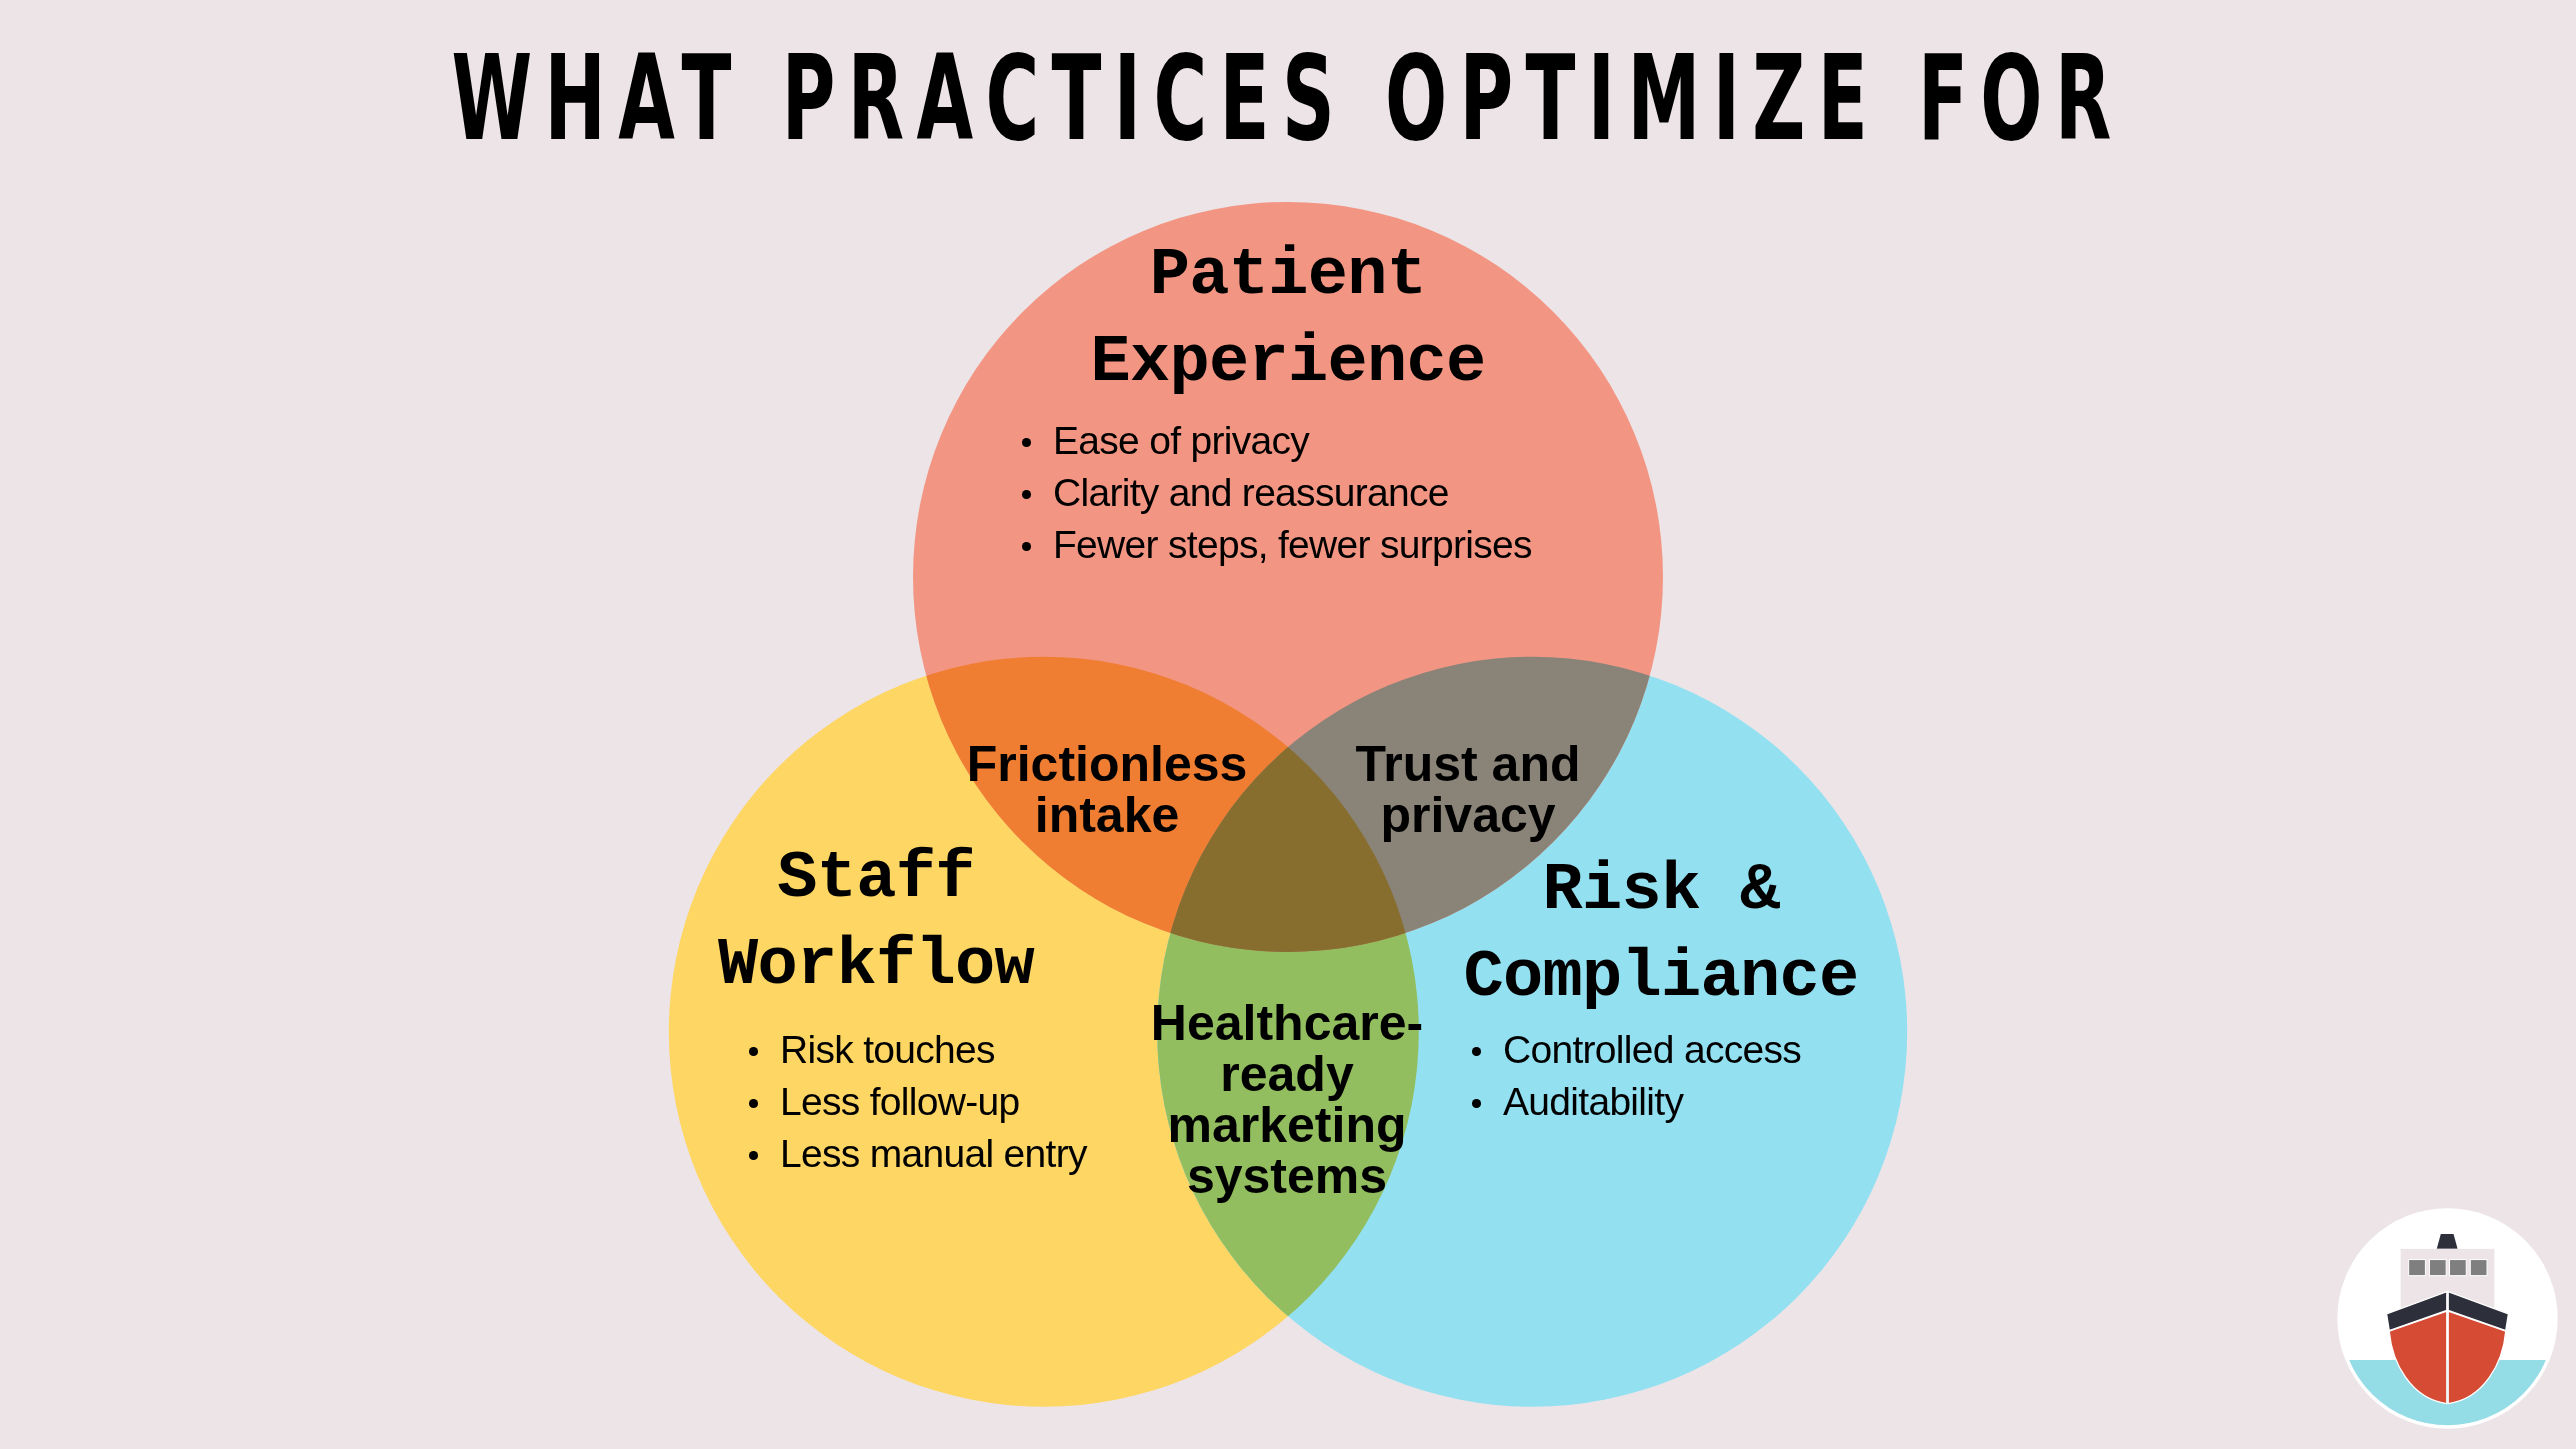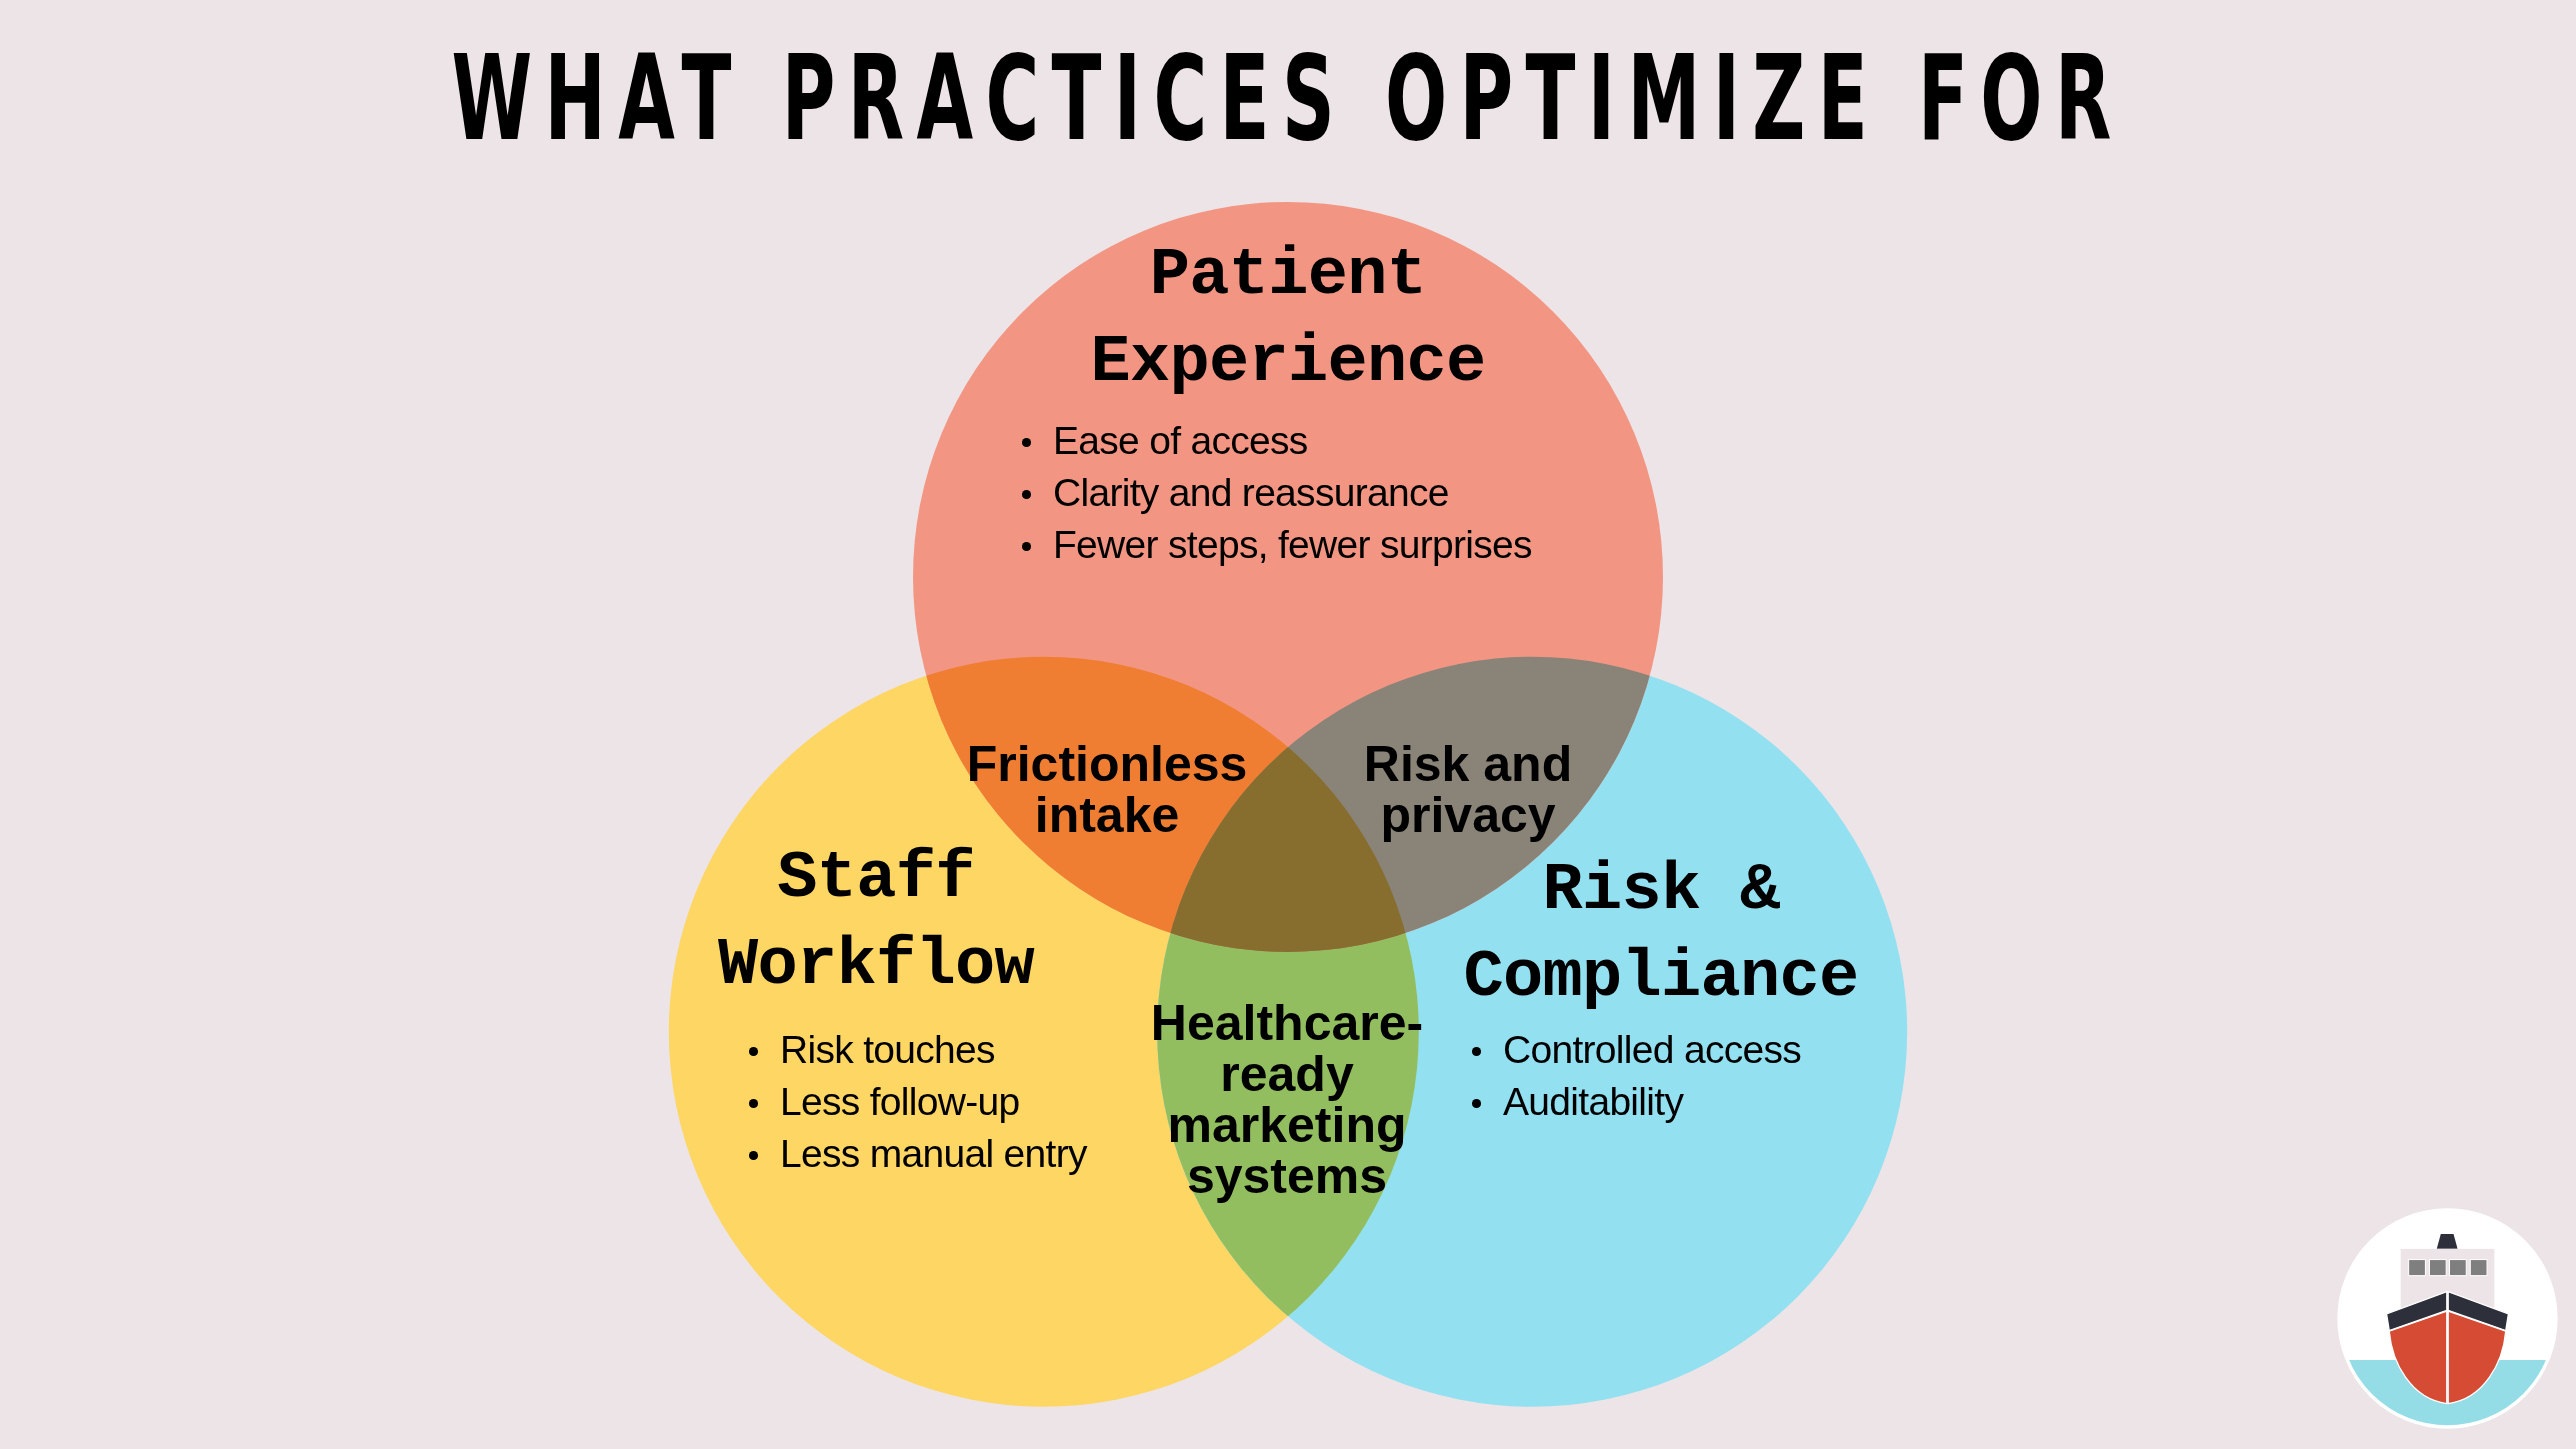--- a/index.html
+++ b/index.html
@@ -79,21 +79,21 @@
       <circle cx="2284" cy="1538" r="559" fill="#876E2F"></circle>
     </g>
   </g>
 </svg>
 
 <div class="label heading" style="left:1288px; top:232px;">
   <div>Patient</div>
   <div>Experience</div>
 </div>
 <ul class="bullets" style="left:1022px; top:415px;">
-  <li>Ease of access</li>
+  <li>Ease of privacy</li>
   <li>Clarity and reassurance</li>
   <li>Fewer steps, fewer surprises</li>
 </ul>
 
 <div class="label heading" style="left:876px; top:835px;">
   <div>Staff</div>
   <div>Workflow</div>
 </div>
 <ul class="bullets" style="left:749px; top:1024px;">
   <li>Risk touches</li>
@@ -108,21 +108,21 @@
 <ul class="bullets" style="left:1472px; top:1024px;">
   <li>Controlled access</li>
   <li>Auditability</li>
 </ul>
 
 <div class="label inter" style="left:1107px; top:739px;">
   <div>Frictionless</div>
   <div>intake</div>
 </div>
 <div class="label inter" style="left:1468px; top:739px;">
-  <div>Risk and</div>
+  <div>Trust and</div>
   <div>privacy</div>
 </div>
 <div class="label inter" style="left:1287px; top:998px;">
   <div>Healthcare-</div>
   <div>ready</div>
   <div>marketing</div>
   <div>systems</div>
 </div>
 
 <svg class="logo" viewBox="0 0 330 330" xmlns="http://www.w3.org/2000/svg">

